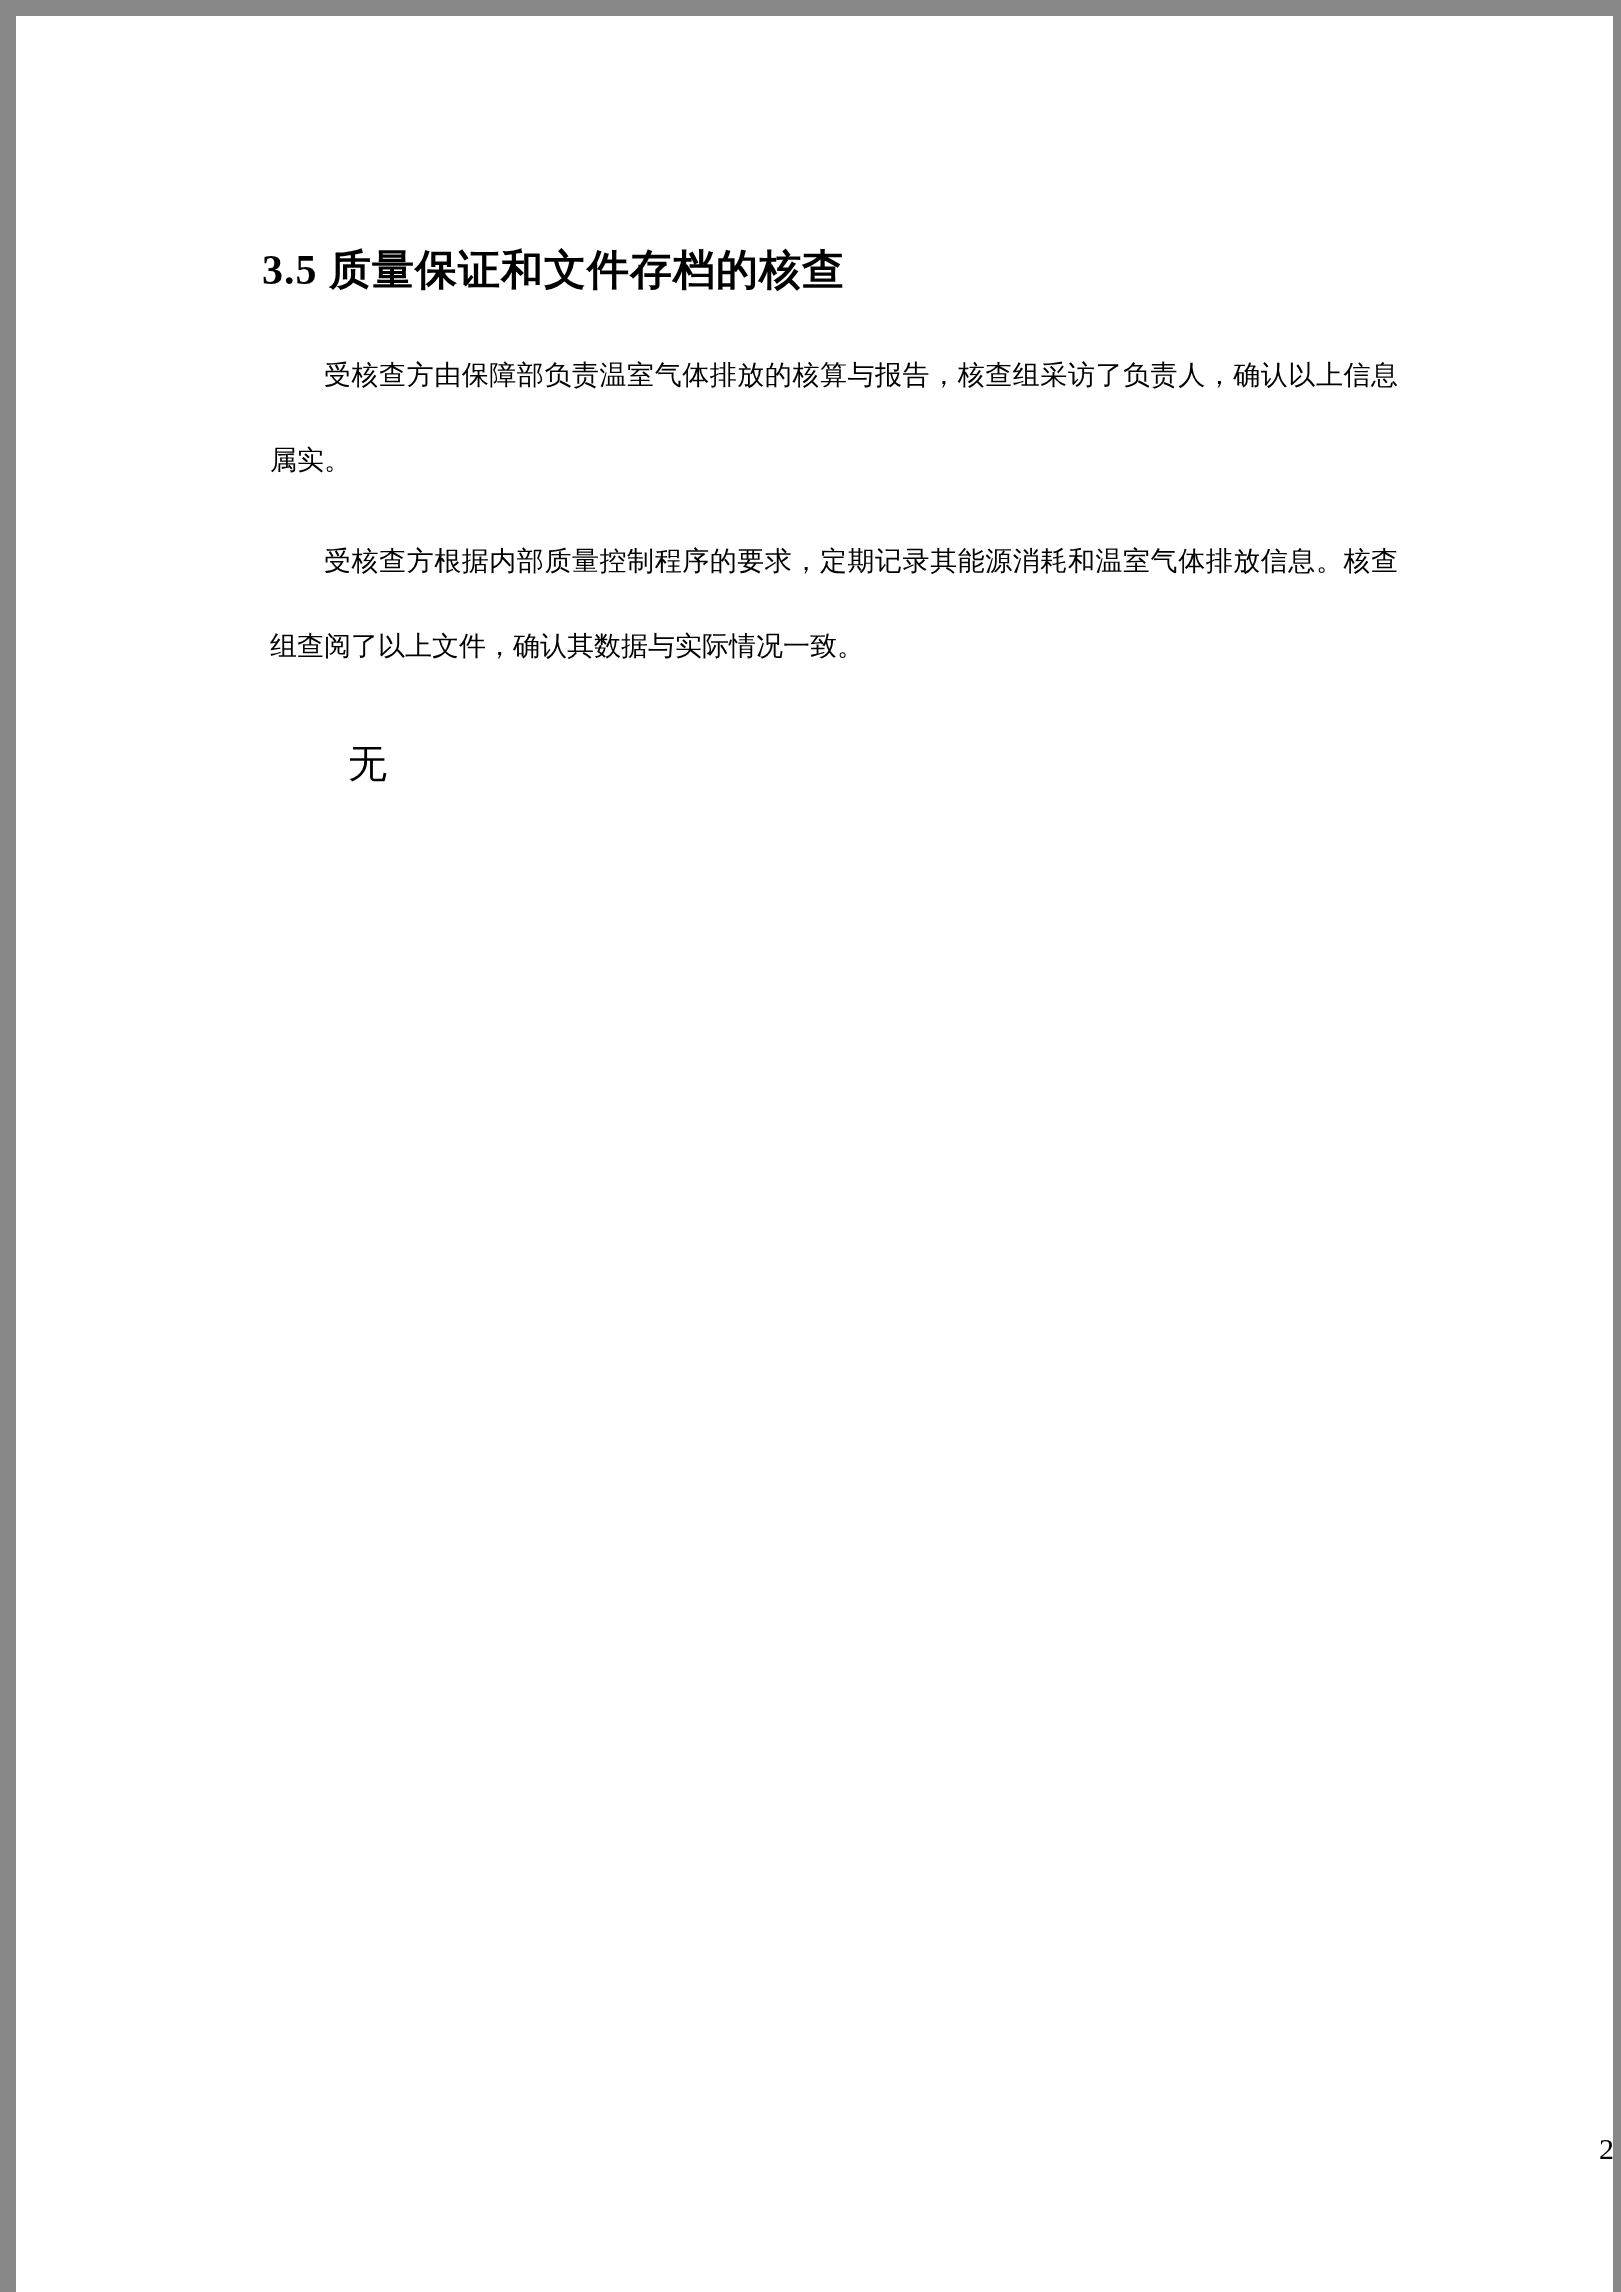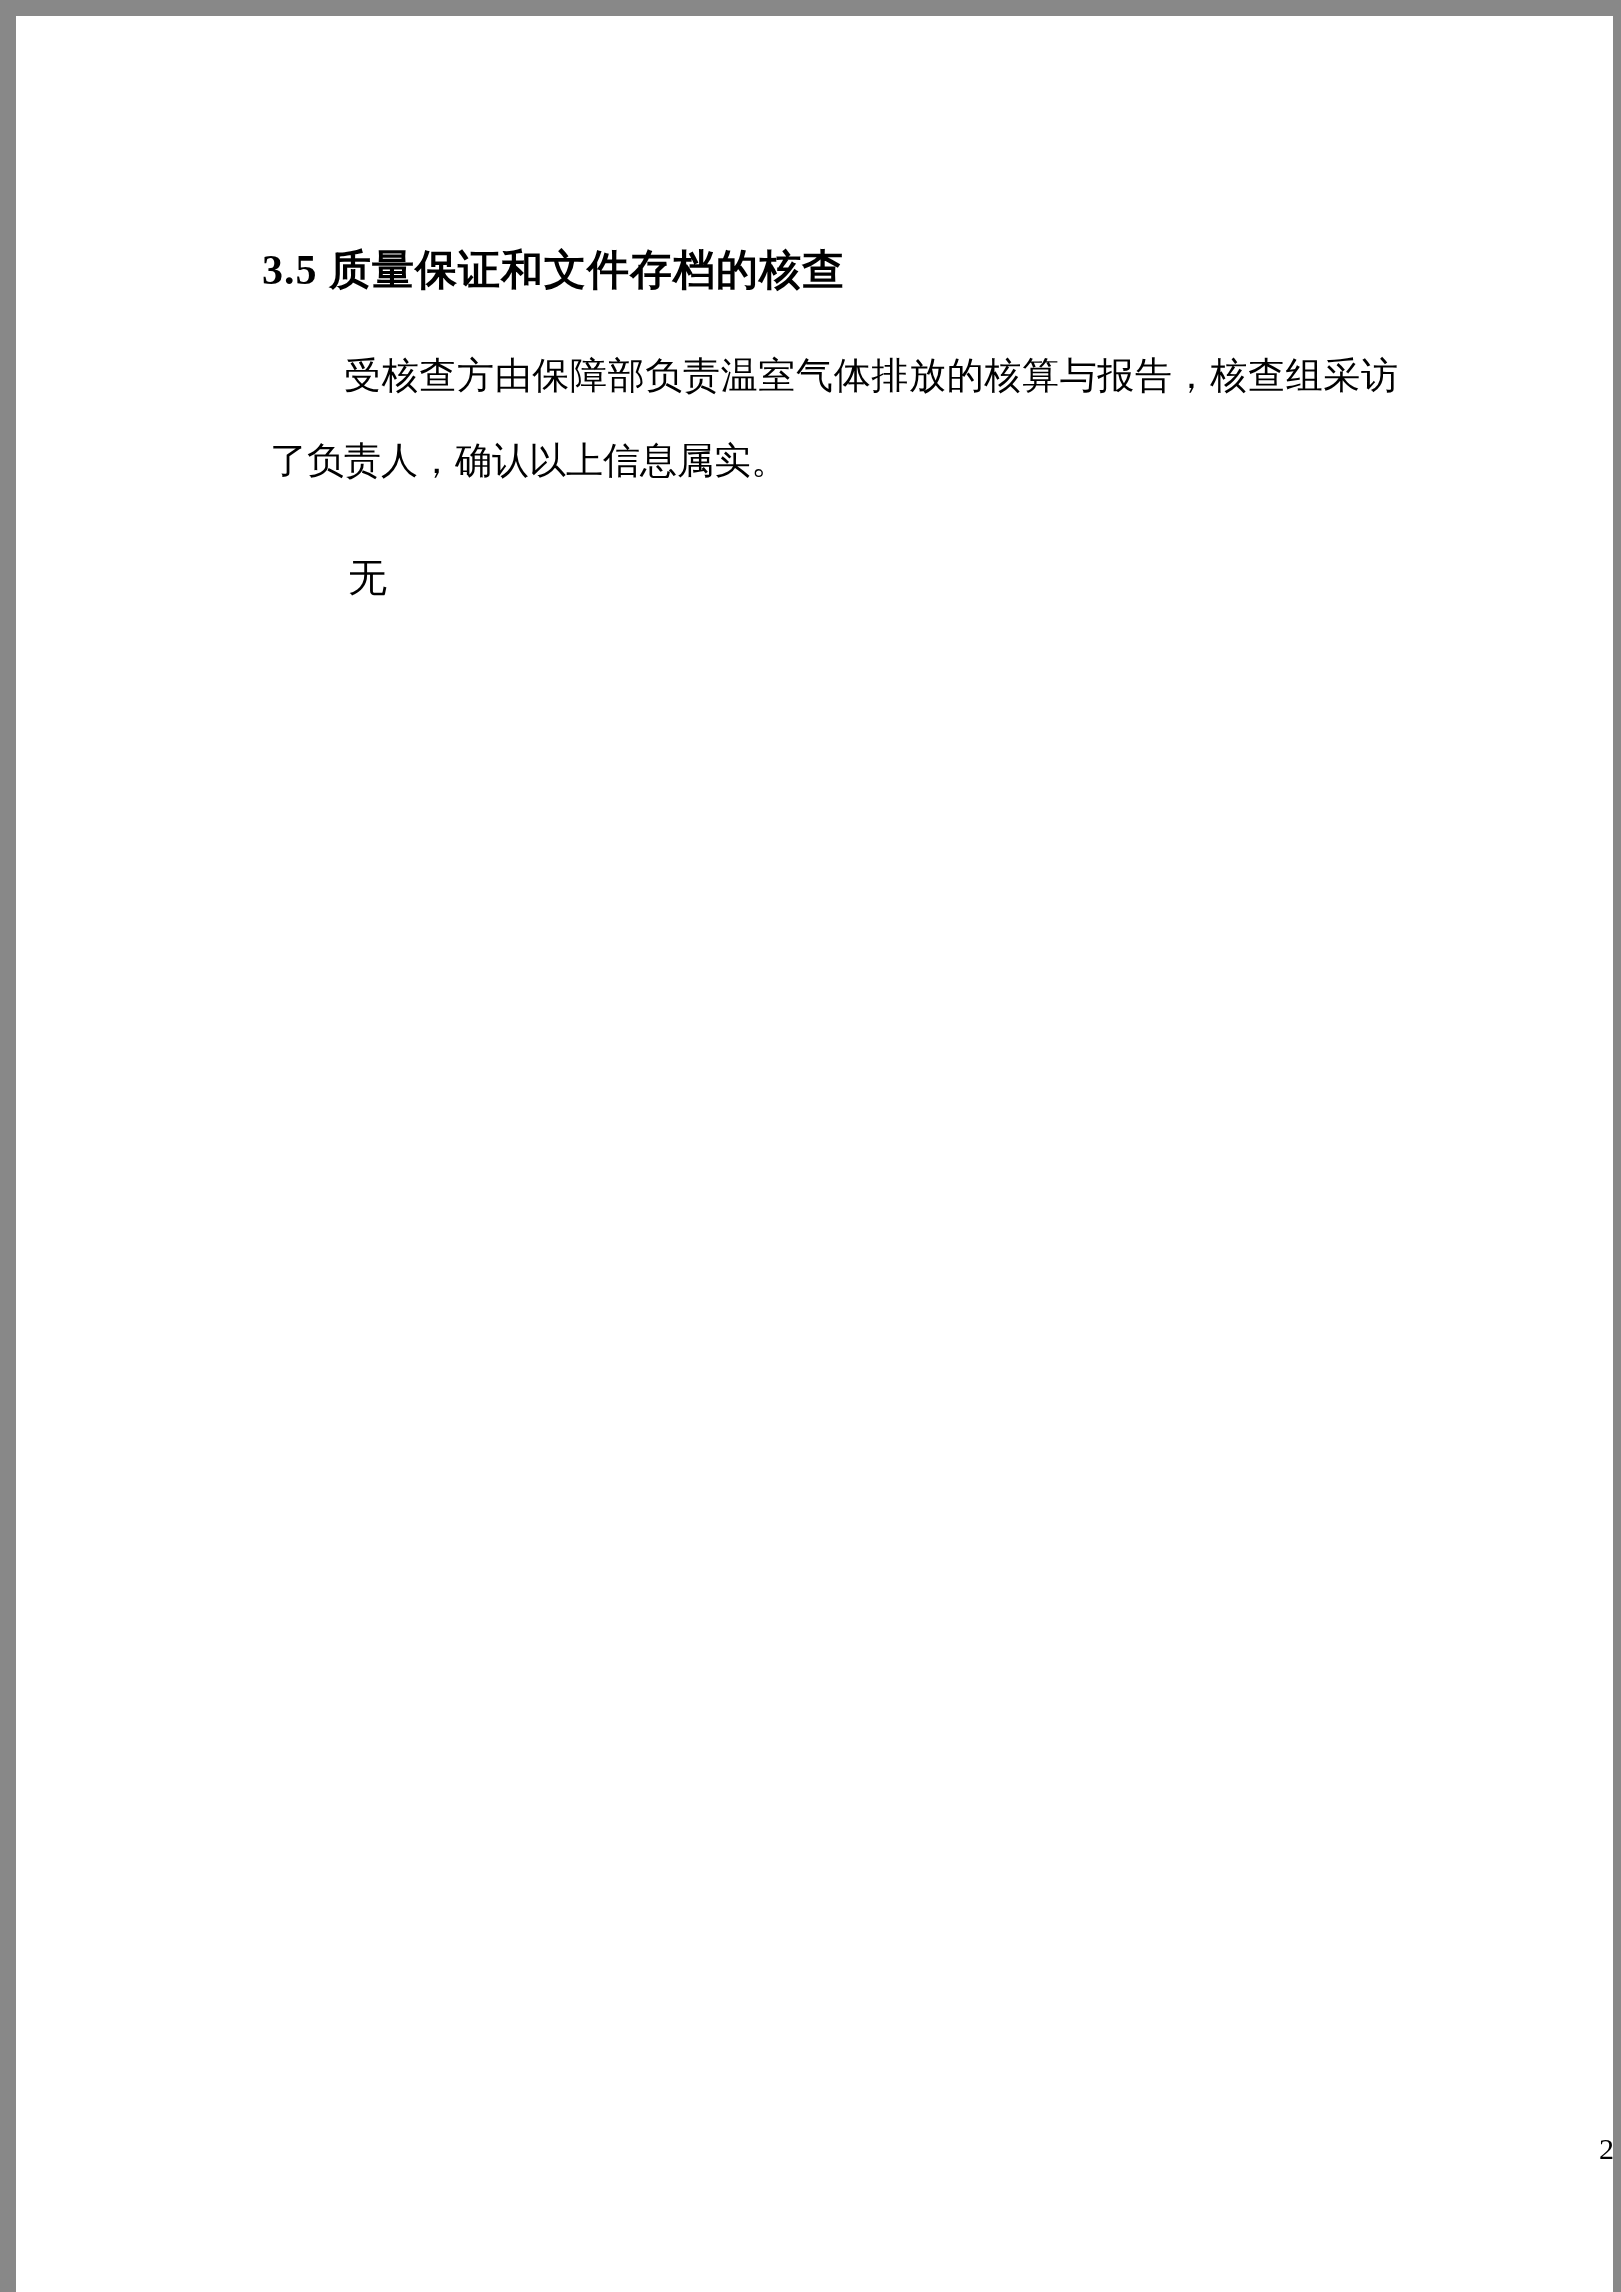--- a/index.html
+++ b/index.html
@@ -25,21 +25,21 @@
   h1.section-heading {
     font-size: 42px;
     line-height: 61px;
     font-weight: 700;
     letter-spacing: 1px;
     white-space: nowrap;
   }
   .heading-35 { margin-top: 208px; }
   .heading-36 { margin-top: 47px; }
   p.body-para {
-    font-size: 37px;
+    font-size: 27px;
     line-height: 85px;
     text-indent: 2em;
     text-align: justify;
     text-justify: inter-ideograph;
     letter-spacing: 0;
   }
   .para-group { margin-top: 7.8px; }
   p.none-line {
     font-size: 39px;
     line-height: 85px;
@@ -59,20 +59,21 @@
 </head>
 <body>
 
 <div class="page">
   <div class="content">
 
     <h1 class="section-heading heading-35">3.5 质量保证和文件存档的核查</h1>
 
     <div class="para-group">
       <p class="body-para">受核查方由保障部负责温室气体排放的核算与报告，核查组采访了负责人，确认以上信息属实。</p>
+      <p class="body-para">受核查方根据内部质量控制程序的要求，定期记录其能源消耗和温室气体排放信息。核查组查阅了以上文件，确认其数据与实际情况一致。</p>
     </div>
 
 
     <div>
       <p class="none-line">无</p>
     </div>
 
   </div>
 
   <div class="page-number">21</div>

